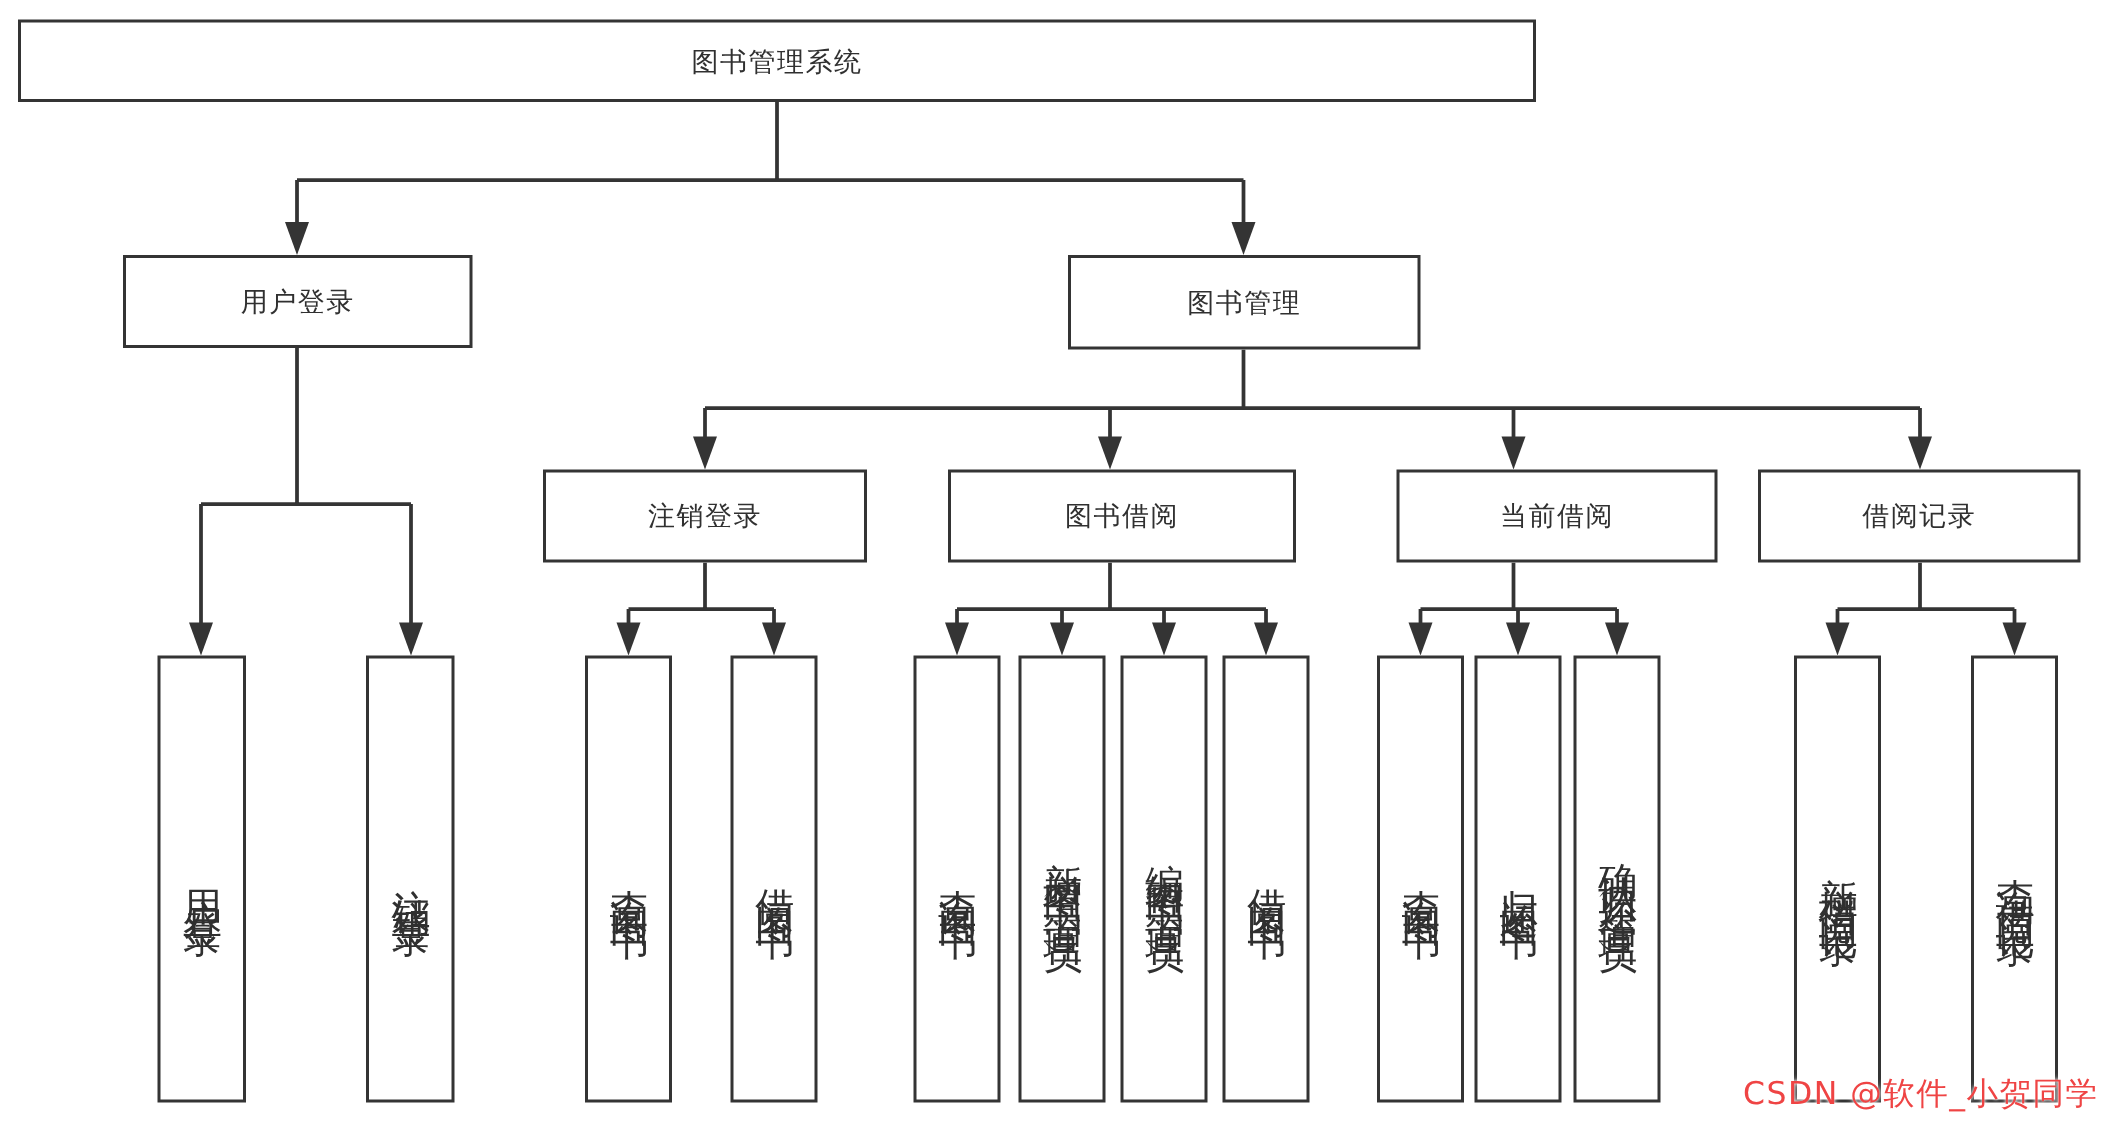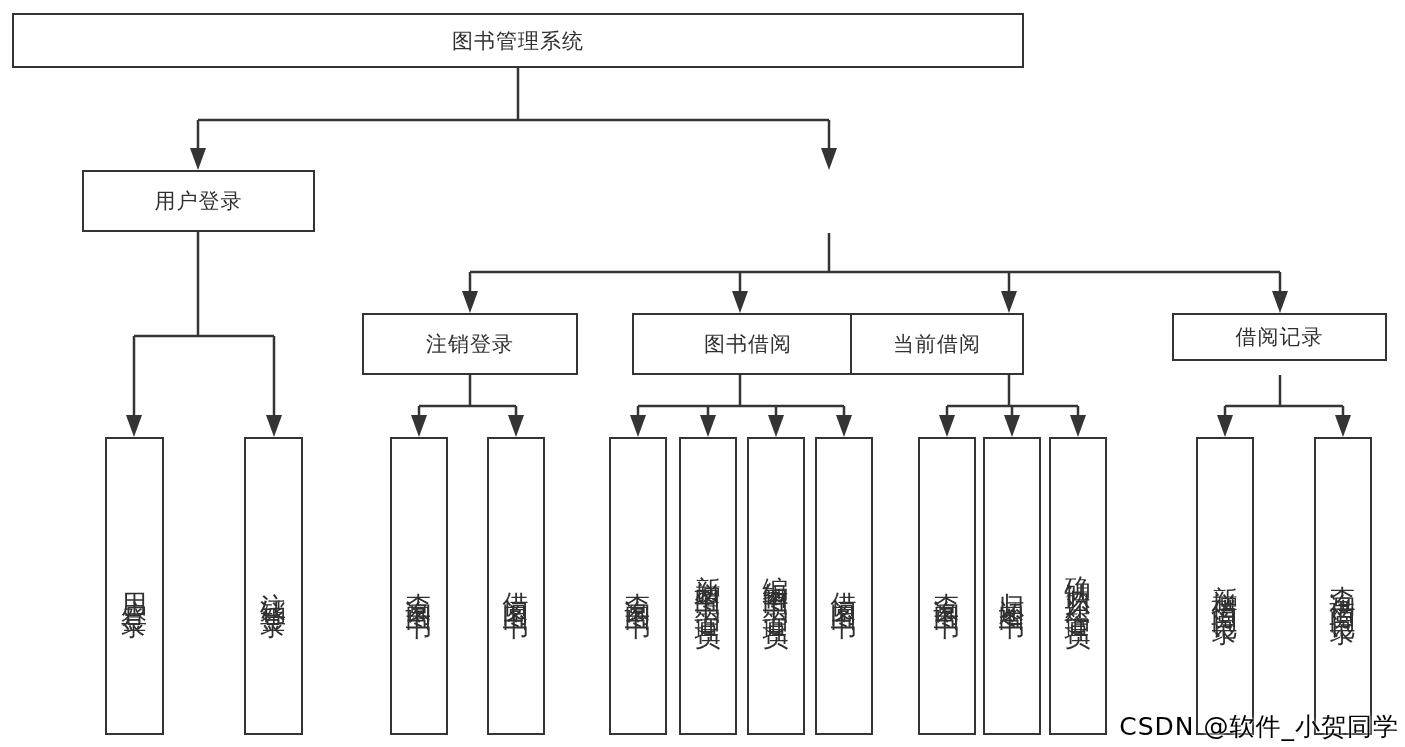--- a/index.html
+++ b/index.html
@@ -13,42 +13,42 @@
   #connectors{
     position:absolute;left:0;top:0;width:1405px;height:747px;
     z-index:1;
   }
   .hbox{
     position:absolute;
     box-sizing:border-box;
     border:2px solid #343434;
     background:#ffffff;
     display:flex;align-items:center;justify-content:center;
-    font-size:21px;color:#303030;
+    font-size:18px;color:#303030;
     letter-spacing:1px;
     z-index:2;
   }
   .leaf{
     position:absolute;top:437px;height:298px;
     box-sizing:border-box;
     border:2px solid #343434;
     background:#ffffff;
     display:flex;align-items:center;justify-content:center;
     z-index:2;
   }
   .leaf span{
     writing-mode:vertical-rl;
     text-orientation:mixed;
     font-size:26px;line-height:1;letter-spacing:7px;
     color:#303030;white-space:nowrap;
     max-height:292px;
   }
   #watermark{
     position:absolute;right:6px;bottom:4px;
-    font-size:25px;color:#000000;
+    font-size:21px;color:#ef4444;
     text-shadow:0 0 2px #ffffff,0 0 4px #ffffff;
     z-index:5;letter-spacing:1px;
   }
 </style>
 </head>
 <body>
 
 <div id="canvas">
 
   <svg id="connectors" viewBox="0 0 1405 747" xmlns="http://www.w3.org/2000/svg">
@@ -91,31 +91,34 @@
     </g>
   </svg>
 
   <div class="hbox" style="left:12px;top:13px;width:1012px;height:55px">
     <span>图书管理系统</span>
   </div>
 
   <div class="hbox" style="left:82px;top:170px;width:233px;height:62px">
     <span>用户登录</span>
   </div>
+  <div class="hbox" style="left:712px;top:170px;width:235px;height:63px">
+    <span>图书管理</span>
+  </div>
 
   <div class="hbox" style="left:362px;top:313px;width:216px;height:62px">
     <span>注销登录</span>
   </div>
   <div class="hbox" style="left:632px;top:313px;width:232px;height:62px">
     <span>图书借阅</span>
   </div>
-  <div class="hbox" style="left:850px;top:313px;width:174px;height:62px">
+  <div class="hbox" style="left:931px;top:313px;width:214px;height:62px">
     <span>当前借阅</span>
   </div>
-  <div class="hbox" style="left:1172px;top:313px;width:215px;height:48px">
+  <div class="hbox" style="left:1172px;top:313px;width:215px;height:62px">
     <span>借阅记录</span>
   </div>
 
   <div class="leaf" style="left:105px;width:59px">
     <span>用户登录</span>
   </div>
   <div class="leaf" style="left:244px;width:59px">
     <span>注销登录</span>
   </div>
   <div class="leaf" style="left:390px;width:58px">

